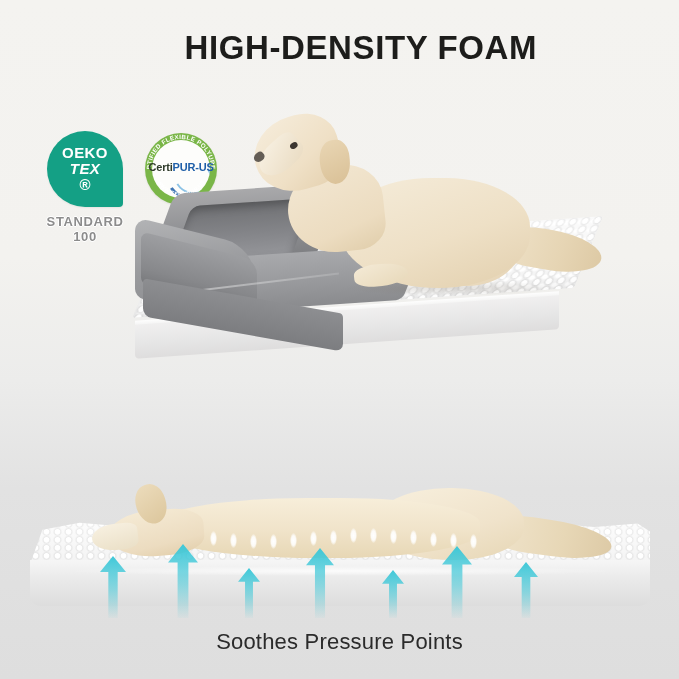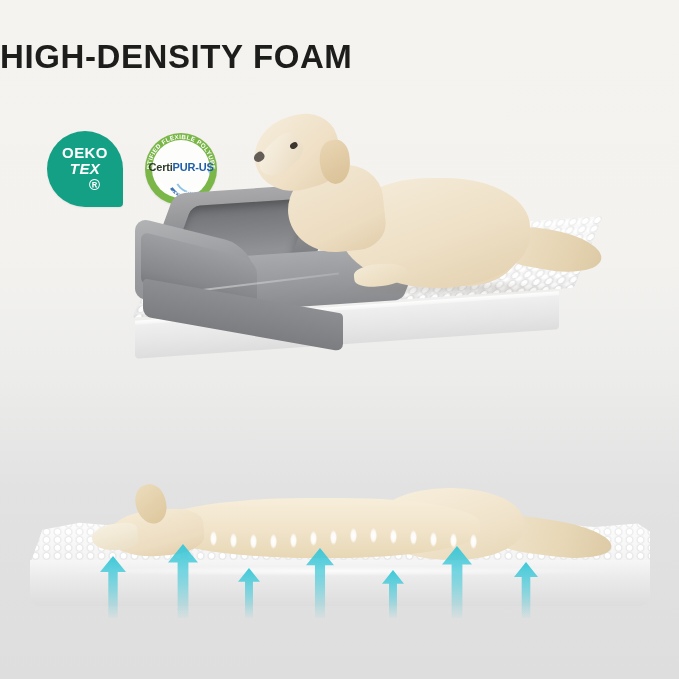--- a/index.html
+++ b/index.html
@@ -8,39 +8,39 @@
     font-family:"Liberation Sans", sans-serif;
     background:#f4f3f0;
   }
   #page{
     position:relative;width:679px;height:679px;overflow:hidden;
     background:linear-gradient(180deg,#f4f3f0 0%,#f3f2ef 38%,#ececeb 56%,#e2e2e2 72%,#dedede 100%);
   }
 
   
   .headline{
-    position:absolute;left:0;top:36px;width:537px;text-align:left;
+    position:absolute;left:0;top:27px;width:537px;text-align:right;
     color:#1d1d1b;font-size:33px;line-height:41px;font-weight:700;
     letter-spacing:0.6px;
   }
   .headline .l2{display:block;}
 
   
   .oeko{position:absolute;left:44px;top:131px;width:82px;}
   .oeko-mark{
     width:76px;height:76px;margin:0 auto;
     background:#16a085;background:#14a085;
     border-radius:50% 50% 4px 50%;
     display:flex;align-items:center;justify-content:center;
     flex-direction:column;
     box-shadow:0 1px 2px rgba(0,0,0,.06);
   }
   .oeko-mark span{
     color:#fff;font-weight:700;font-size:15px;line-height:16px;
-    letter-spacing:.4px;text-align:right;display:block;
+    letter-spacing:.4px;text-align:center;display:block;
   }
   .oeko-mark .t2{font-size:15px;font-style:italic;}
   .oeko-sup{font-size:8px;vertical-align:super;}
   .oeko-std{
     margin-top:7px;text-align:center;color:#8c8c8c;
     font-weight:700;font-size:13px;line-height:15px;letter-spacing:.6px;
     text-shadow:0 1px 0 #fff,0 -1px 0 #fff,1px 0 0 #fff,-1px 0 0 #fff;
   }
   .oeko-std .n{display:block;}
 
@@ -306,20 +306,24 @@
     <span>HIGH-DENSITY FOAM</span>
   </div>
 
   <div class="oeko">
     <div class="oeko-mark">
       <span>OEKO</span>
       <span class="t2">
           <span>TEX</span>
           <span class="oeko-sup">®</span>
         </span>
+    </div>
+    <div class="oeko-std">
+      <span>STANDARD</span>
+      <span class="n">100</span>
     </div>
   </div>
 
   <div class="certi">
     <div class="certi-ring"></div>
     <div class="certi-inner">
       <div class="certi-swoosh"></div>
       <div class="certi-swoosh2"></div>
     </div>
     <div class="certi-word"><span>Certi</span><span class="blue">PUR-US</span></div>
@@ -494,14 +498,15 @@
                 <stop offset="55%" stop-color="#3fc8d8" stop-opacity="0.55"></stop>
                 <stop offset="100%" stop-color="#3fc8d8" stop-opacity="0.04"></stop>
               </linearGradient>
             </defs>
             <path d="M 12 0 L 24 14.879999999999999 L 16.32 14.879999999999999 L 16.32 56 L 7.68 56 L 7.68 14.879999999999999 L 0 14.879999999999999 Z" fill="url(#ag6)"></path>
           </svg>
         </div>
       </div>
   </div>
 
+  <div class="caption">Soothes Pressure Points</div>
 
 </div>
 
 </body></html>

